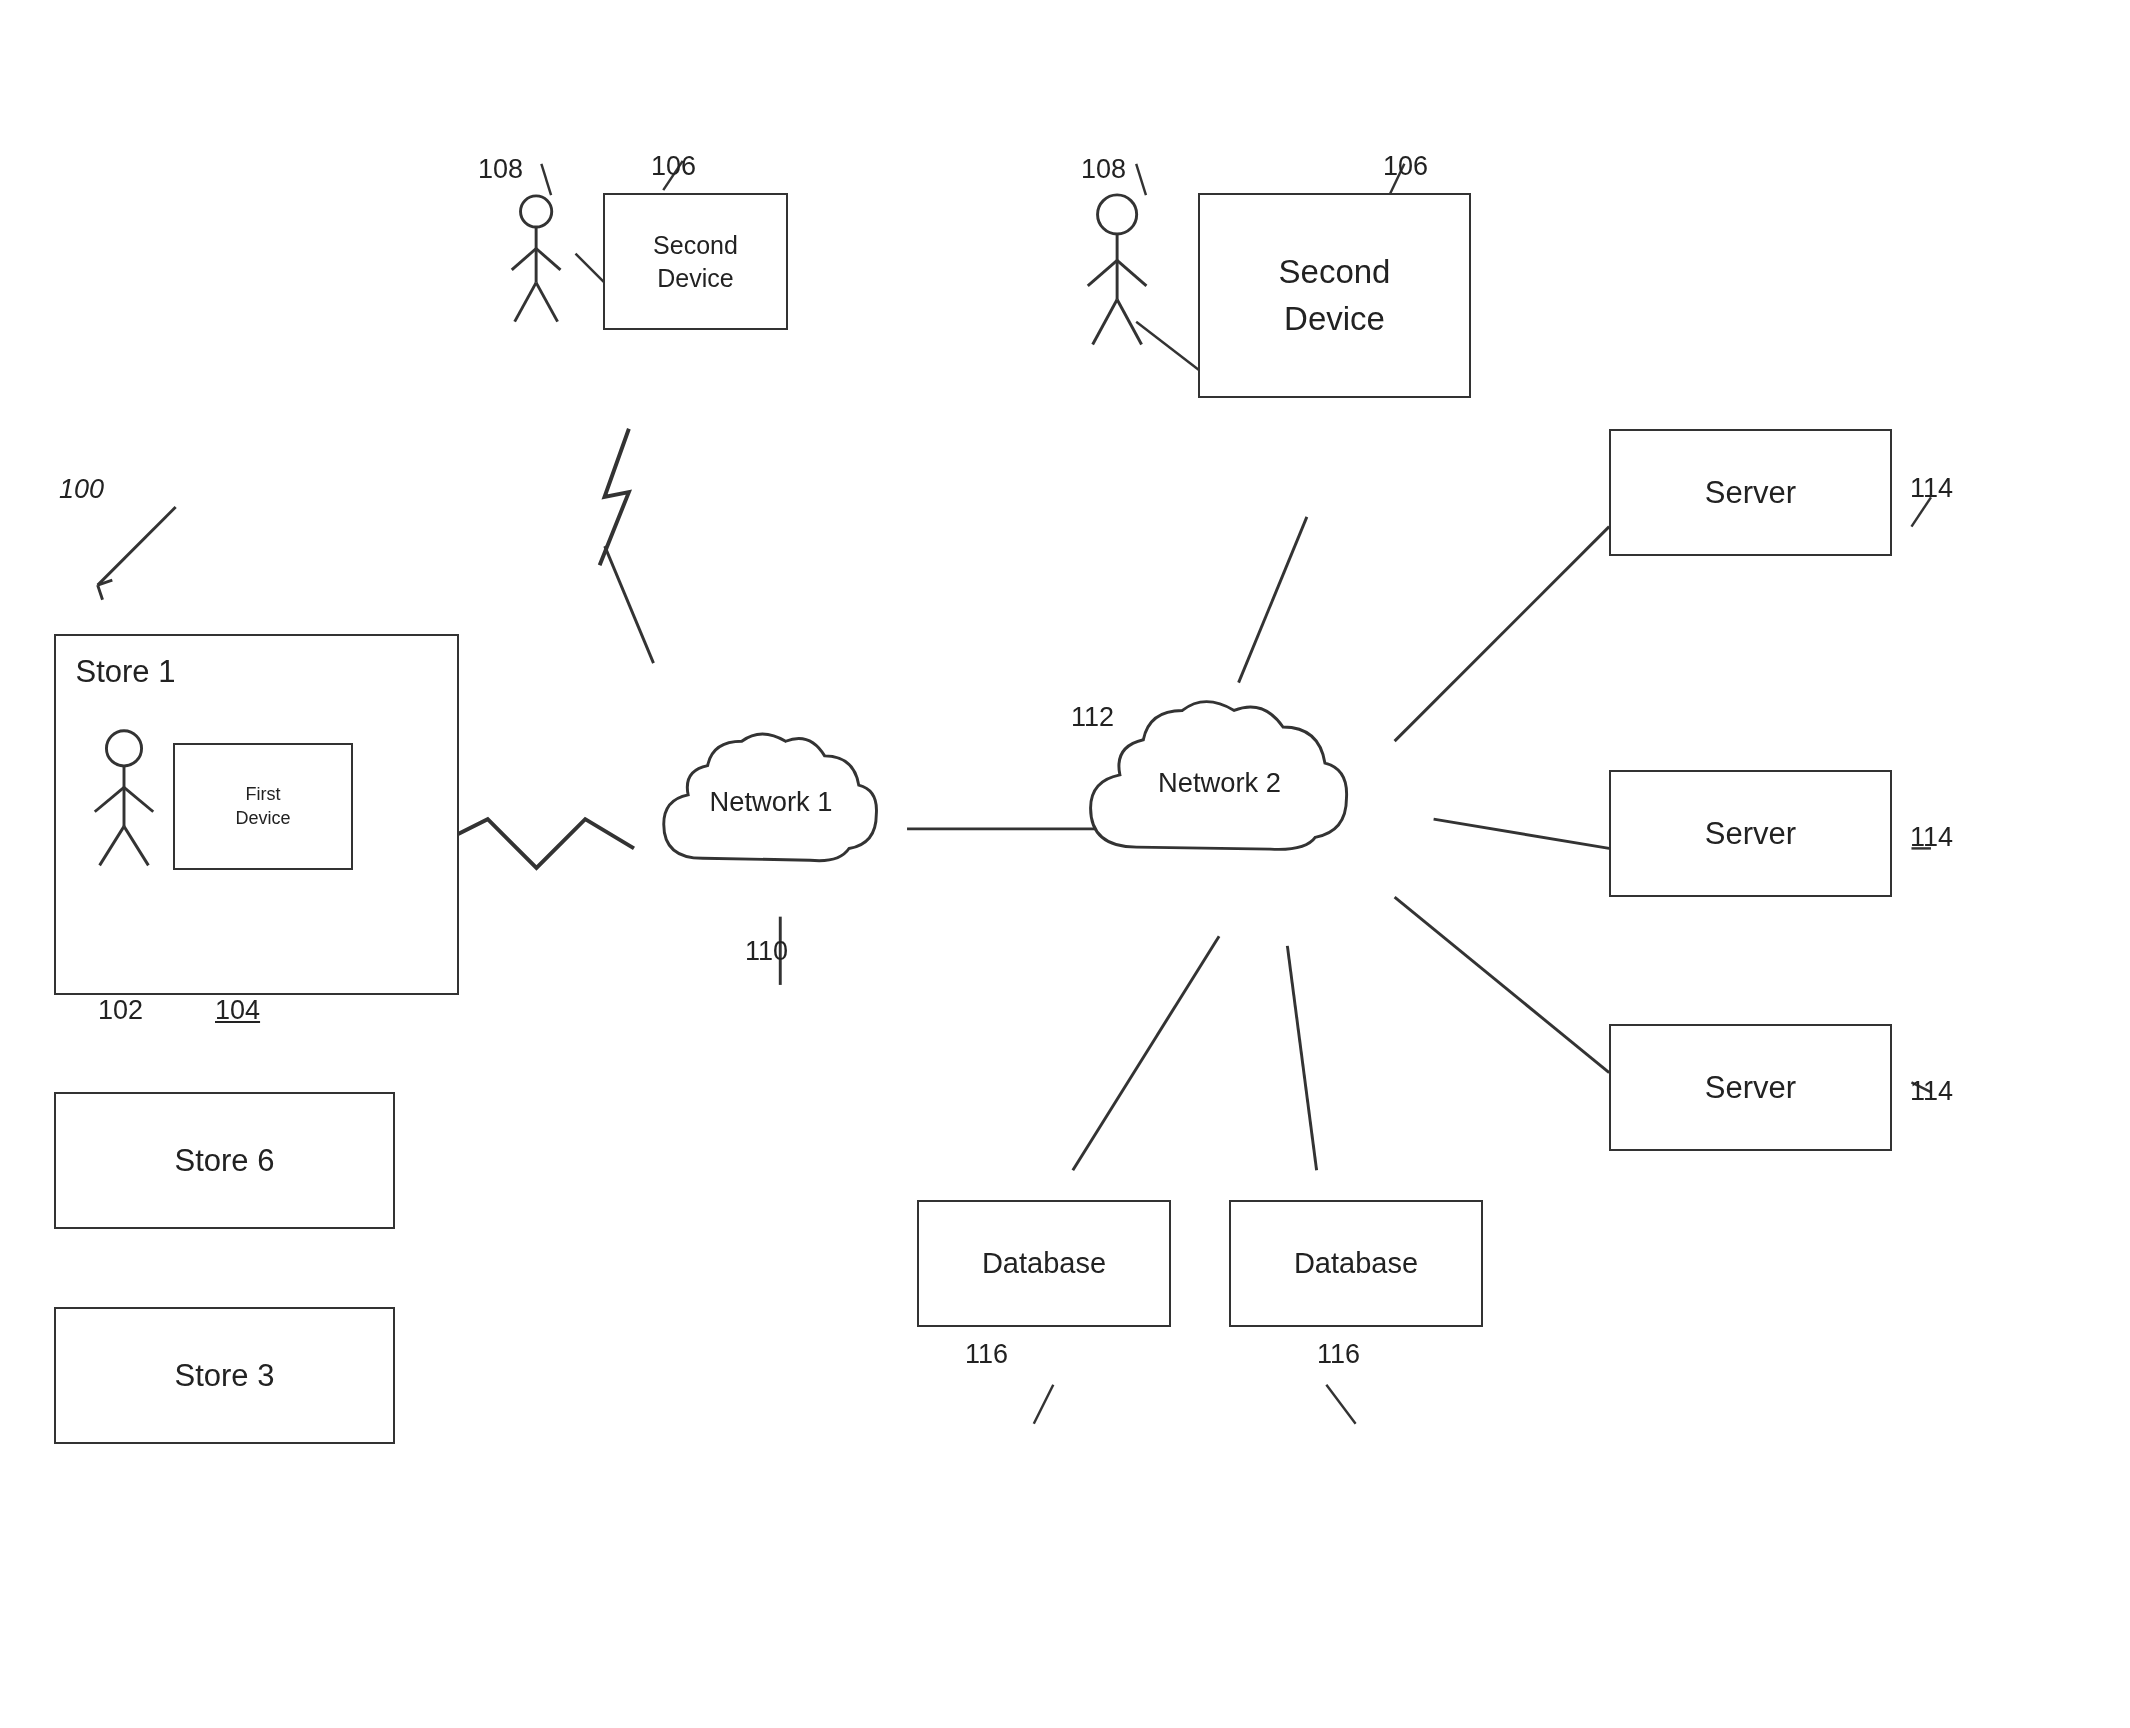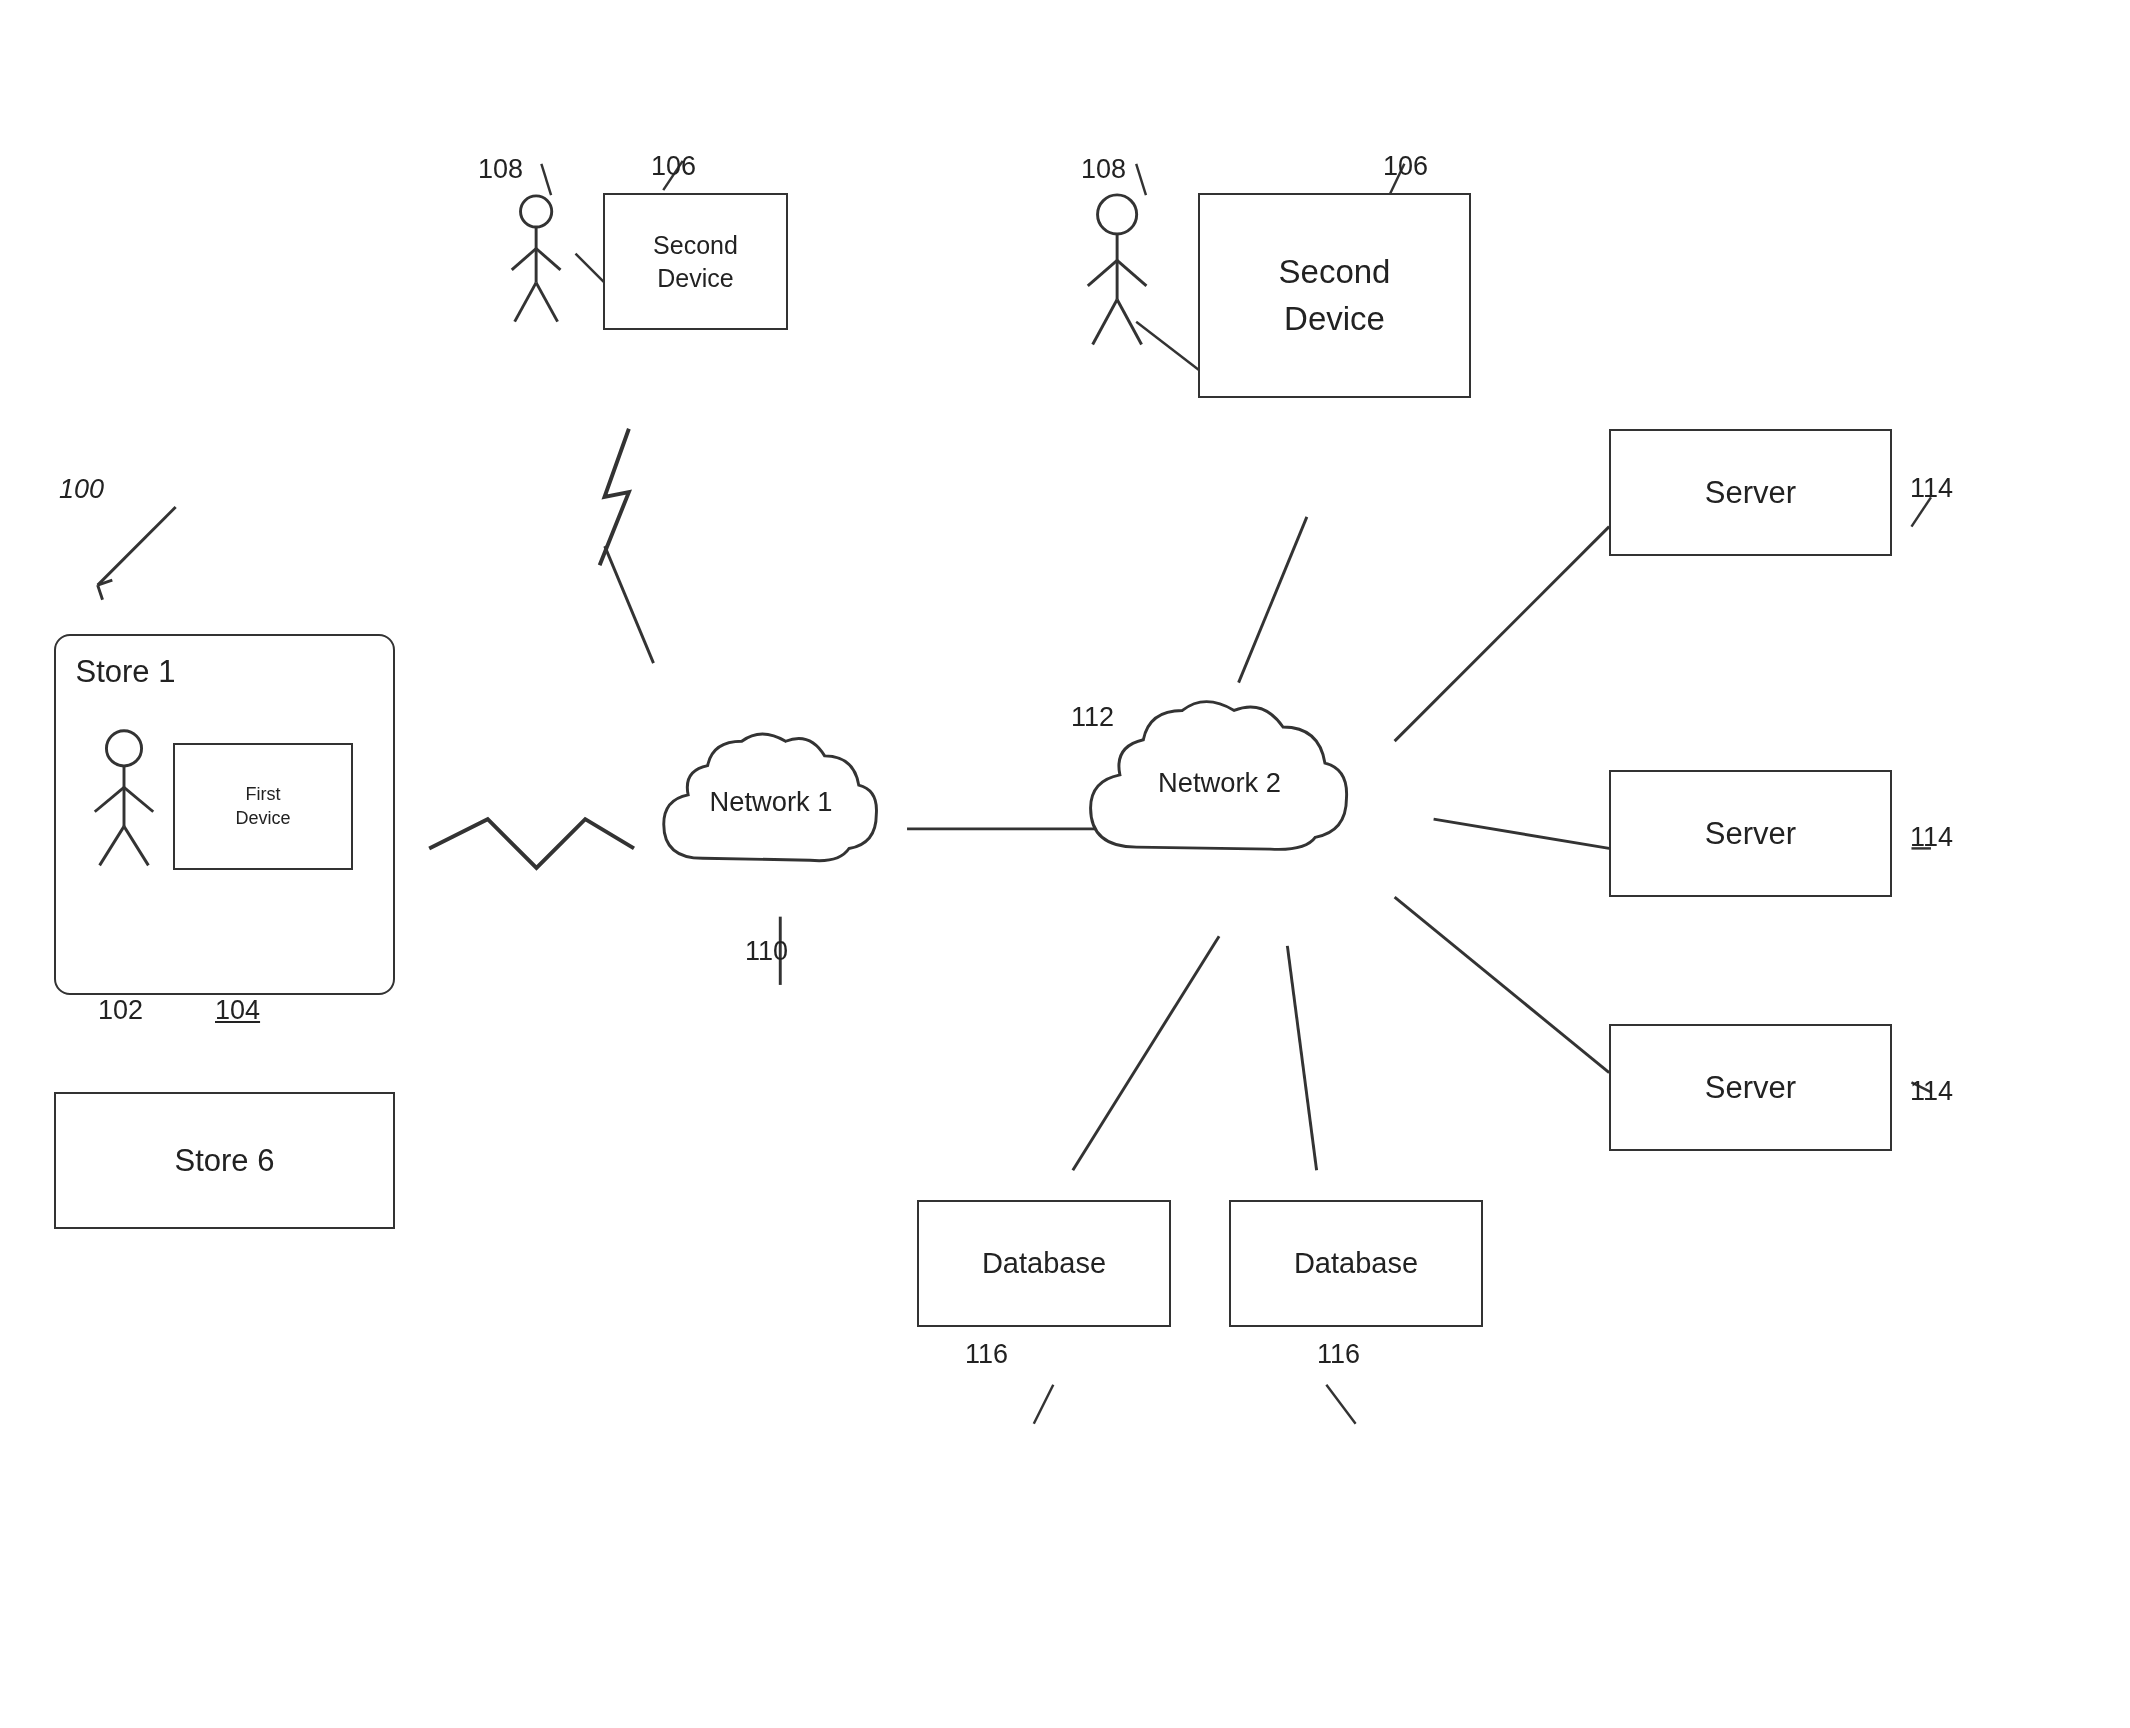--- a/index.html
+++ b/index.html
@@ -96,21 +96,21 @@
     <line x1="1980" y1="510" x2="1960" y2="540" stroke="#333" stroke-width="2.5"></line>
     <line x1="1980" y1="870" x2="1960" y2="870" stroke="#333" stroke-width="2.5"></line>
     <line x1="1980" y1="1120" x2="1960" y2="1110" stroke="#333" stroke-width="2.5"></line>
 
     <line x1="1080" y1="1420" x2="1060" y2="1460" stroke="#333" stroke-width="2.5"></line>
     <line x1="1360" y1="1420" x2="1390" y2="1460" stroke="#333" stroke-width="2.5"></line>
   </svg>
 
   <div class="ref-label" style="left:59px; top:474px;font-style:italic;">100</div>
 
-  <div class="box" style="left:54px; top:634px; width:341px; height:361px; font-size:31px;border-radius:16px;">
+  <div class="box" style="left:54px; top:634px; width:405px; height:361px; font-size:31px;">
     <div style="position:absolute; top:17.6px; left:19.5px; font-size:31px;">Store 1</div>
 
     <svg width="117" height="156" style="position:absolute; left:29px; top:88px;" viewBox="0 0 120 160">
 
       <circle cx="40" cy="25" r="18" stroke="#333" stroke-width="3" fill="none"></circle>
 
       <line x1="40" y1="43" x2="40" y2="105" stroke="#333" stroke-width="3"></line>
 
       <line x1="40" y1="65" x2="10" y2="90" stroke="#333" stroke-width="3"></line>
       <line x1="40" y1="65" x2="70" y2="90" stroke="#333" stroke-width="3"></line>
@@ -125,20 +125,23 @@
   </div>
 
   <div class="ref-label" style="left:59px; top:995px;margin-left:39px;">102</div>
 
   <div class="ref-label" style="left:215px; top:995px;text-decoration:underline;">104</div>
 
   <div class="box" style="left:54px; top:1092px; width:341px; height:137px; font-size:31px;">
     <span>Store 6</span>
   </div>
 
+  <div class="box" style="left:54px; top:1307px; width:341px; height:137px; font-size:31px;">
+    <span>Store 3</span>
+  </div>
 
   <svg width="88" height="156" style="position:absolute; left:497px; top:190px;" viewBox="0 0 90 160">
     <circle cx="40" cy="22" r="16" stroke="#333" stroke-width="3" fill="none"></circle>
     <line x1="40" y1="38" x2="40" y2="95" stroke="#333" stroke-width="3"></line>
     <line x1="40" y1="60" x2="15" y2="82" stroke="#333" stroke-width="3"></line>
     <line x1="40" y1="60" x2="65" y2="82" stroke="#333" stroke-width="3"></line>
     <line x1="40" y1="95" x2="18" y2="135" stroke="#333" stroke-width="3"></line>
     <line x1="40" y1="95" x2="62" y2="135" stroke="#333" stroke-width="3"></line>
   </svg>
 

